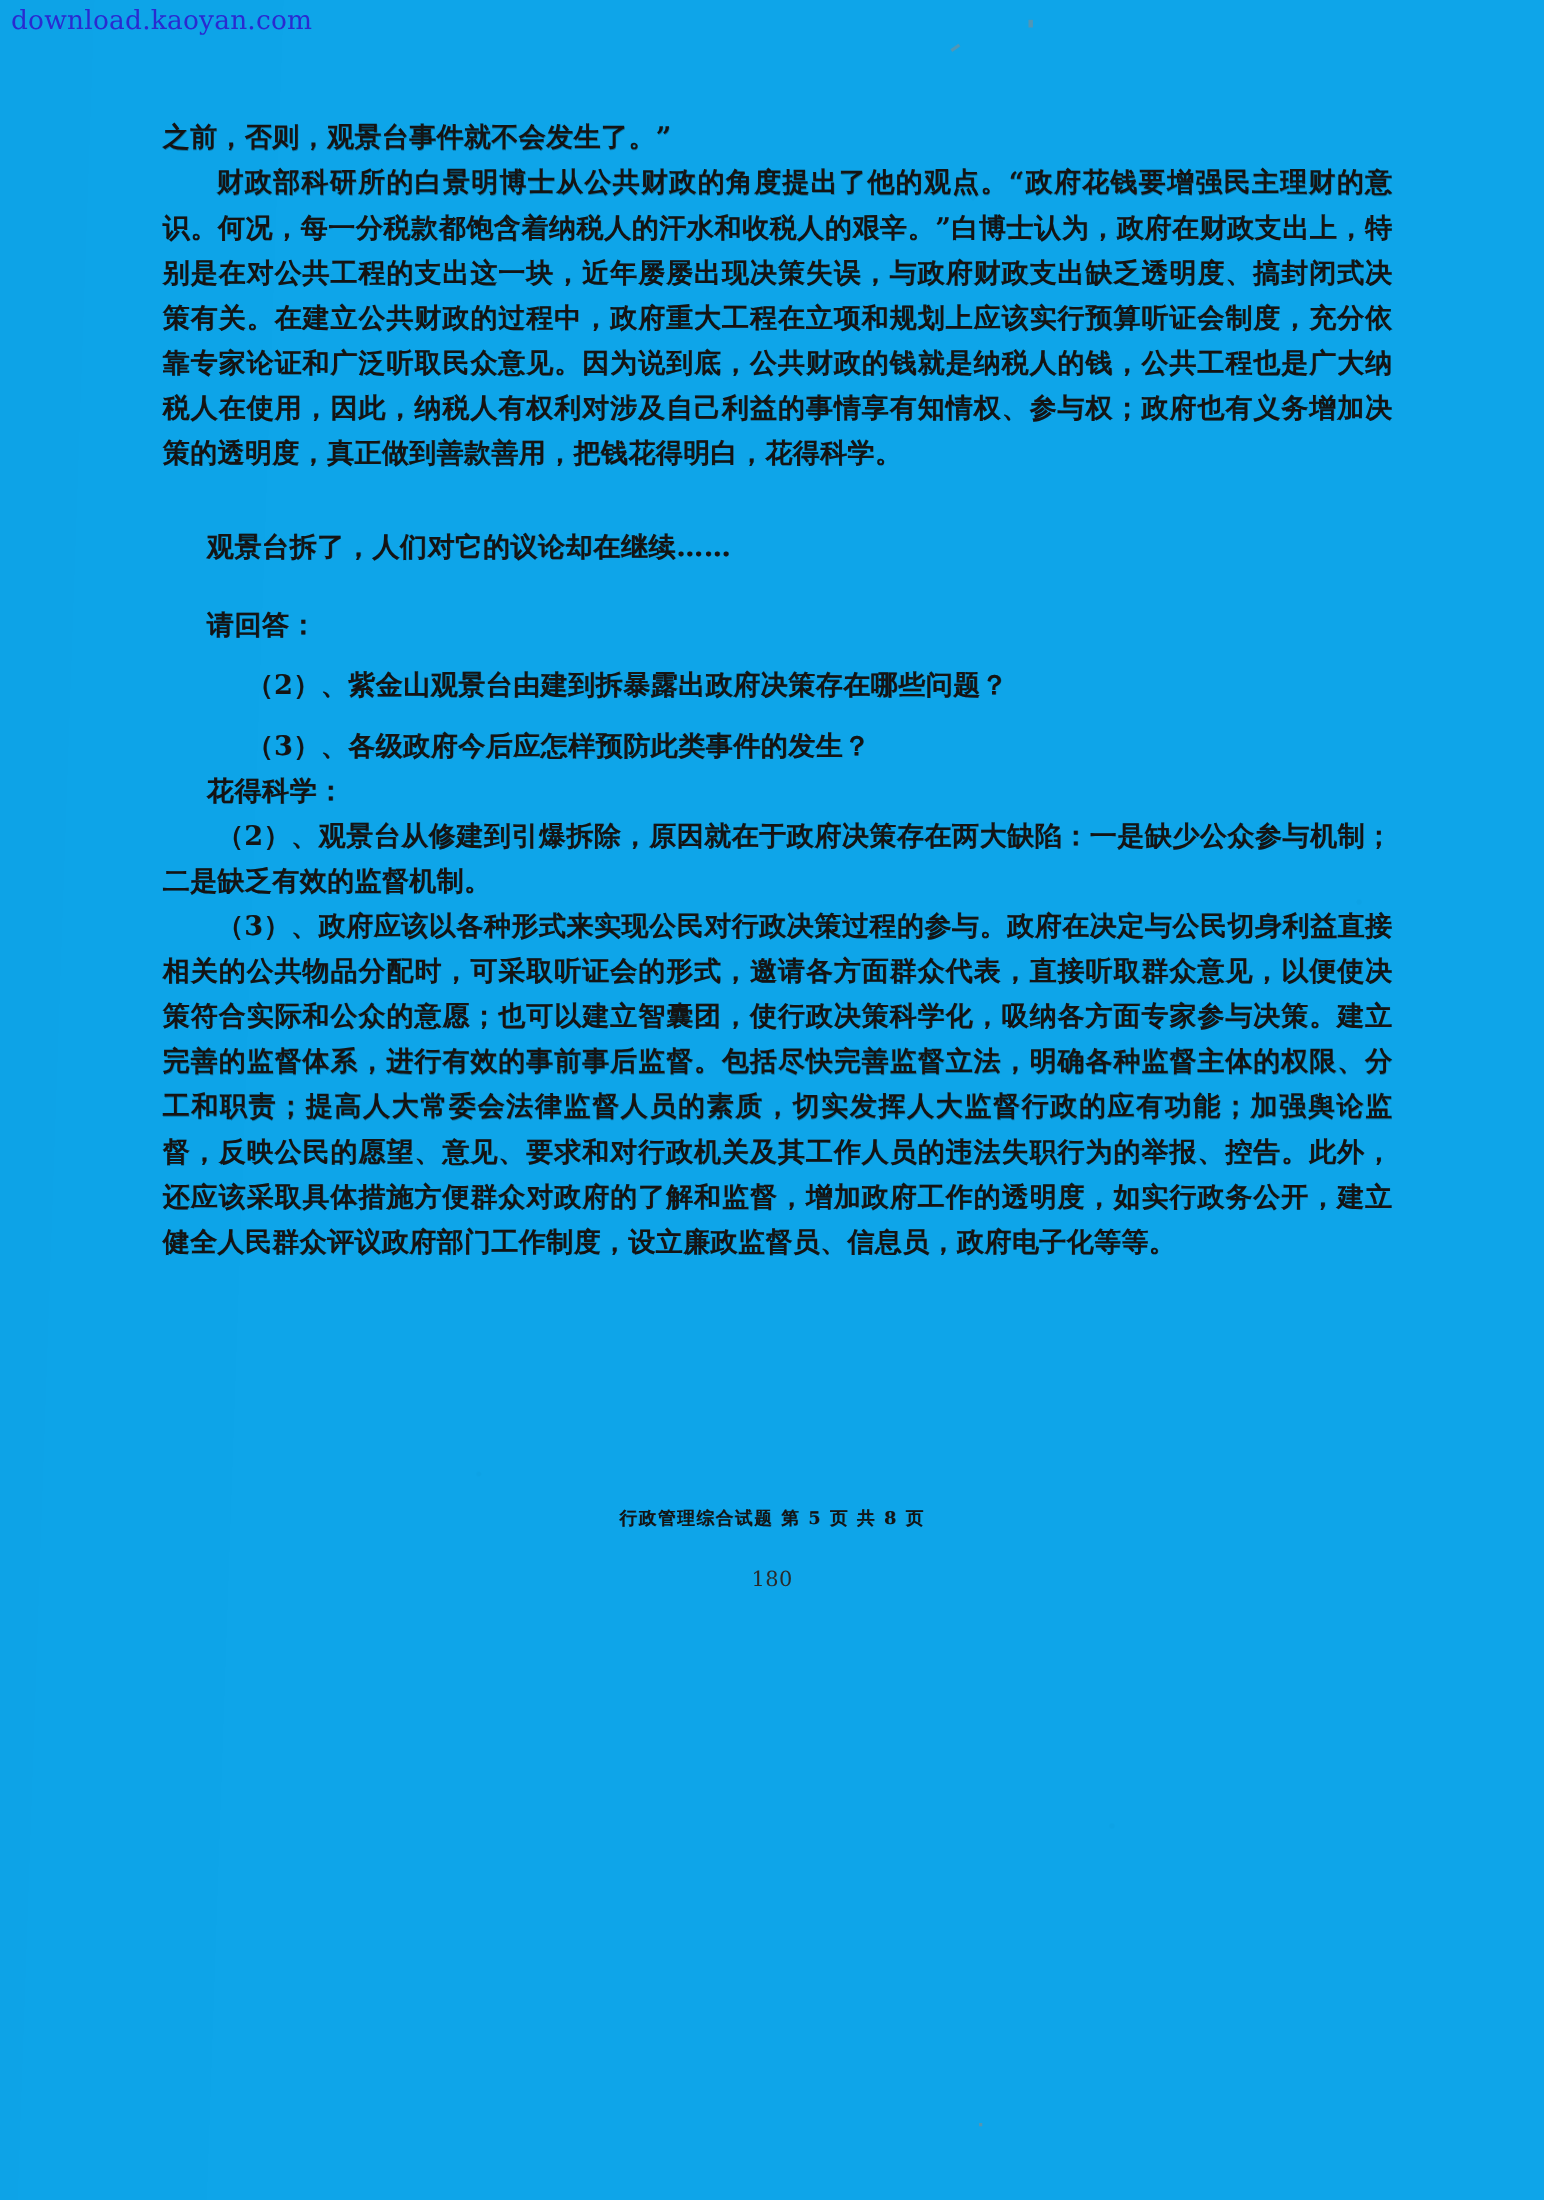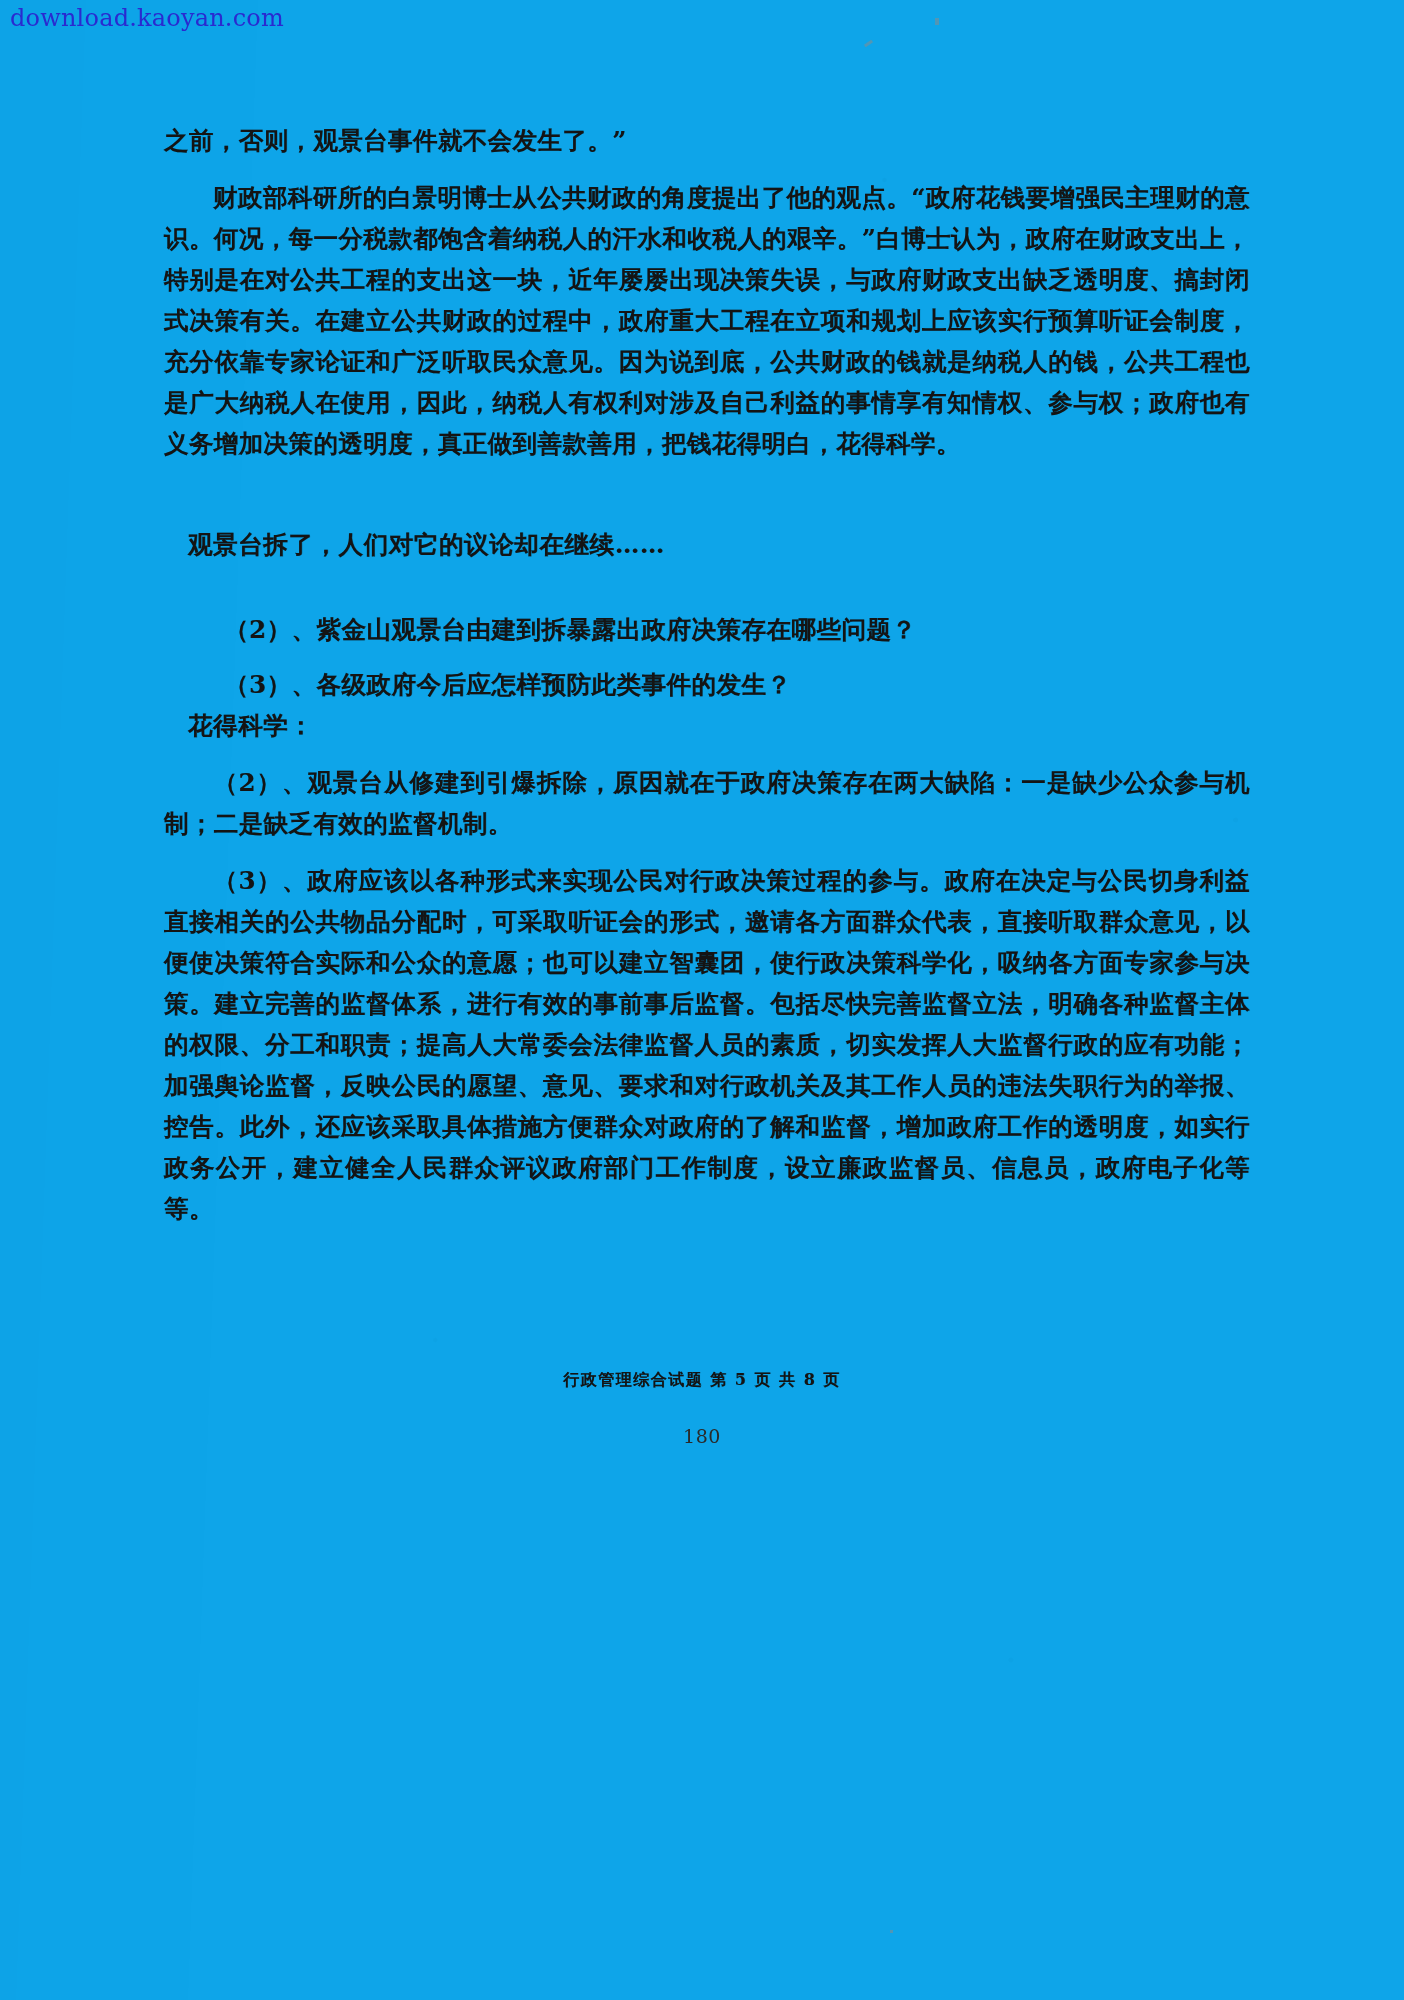--- a/index.html
+++ b/index.html
@@ -66,21 +66,21 @@
     top: 104px;
     width: 1118px;
     color: #141414;
   }
 
   .para {
     font-size: 24.5px;
     line-height: 41px;
     text-align: justify;
     text-justify: inter-ideograph;
-    margin: 16px;
+    margin: 0;
     font-family: "DejaVu Serif", "Liberation Serif", serif;
     font-weight: 600;
     letter-spacing: 0.4px;
     text-shadow: 0.35px 0.25px 0 rgba(0,0,0,0.30);
   }
 
   .indent2 { text-indent: 2em; }
 
   .gap-s  { height: 14px; }
   .gap-m  { height: 30px; }
@@ -157,20 +157,21 @@
     <p class="para">之前，否则，观景台事件就不会发生了。”</p>
 
     <p class="para indent2">财政部科研所的白景明博士从公共财政的角度提出了他的观点。“政府花钱要增强民主理财的意识。何况，每一分税款都饱含着纳税人的汗水和收税人的艰辛。”白博士认为，政府在财政支出上，特别是在对公共工程的支出这一块，近年屡屡出现决策失误，与政府财政支出缺乏透明度、搞封闭式决策有关。在建立公共财政的过程中，政府重大工程在立项和规划上应该实行预算听证会制度，充分依靠专家论证和广泛听取民众意见。因为说到底，公共财政的钱就是纳税人的钱，公共工程也是广大纳税人在使用，因此，纳税人有权利对涉及自己利益的事情享有知情权、参与权；政府也有义务增加决策的透明度，真正做到善款善用，把钱花得明白，花得科学。</p>
 
     <div class="gap-l"></div>
 
     <p class="bold-line indent-label">观景台拆了，人们对它的议论却在继续……</p>
 
     <div class="gap-m"></div>
 
+    <p class="bold-line indent-label">请回答：</p>
 
 
     <div class="gap-s"></div>
 
     <p class="q-line">（2）、紫金山观景台由建到拆暴露出政府决策存在哪些问题？</p>
 
     <div class="gap-s"></div>
 
     <p class="q-line">（3）、各级政府今后应怎样预防此类事件的发生？</p>
 

